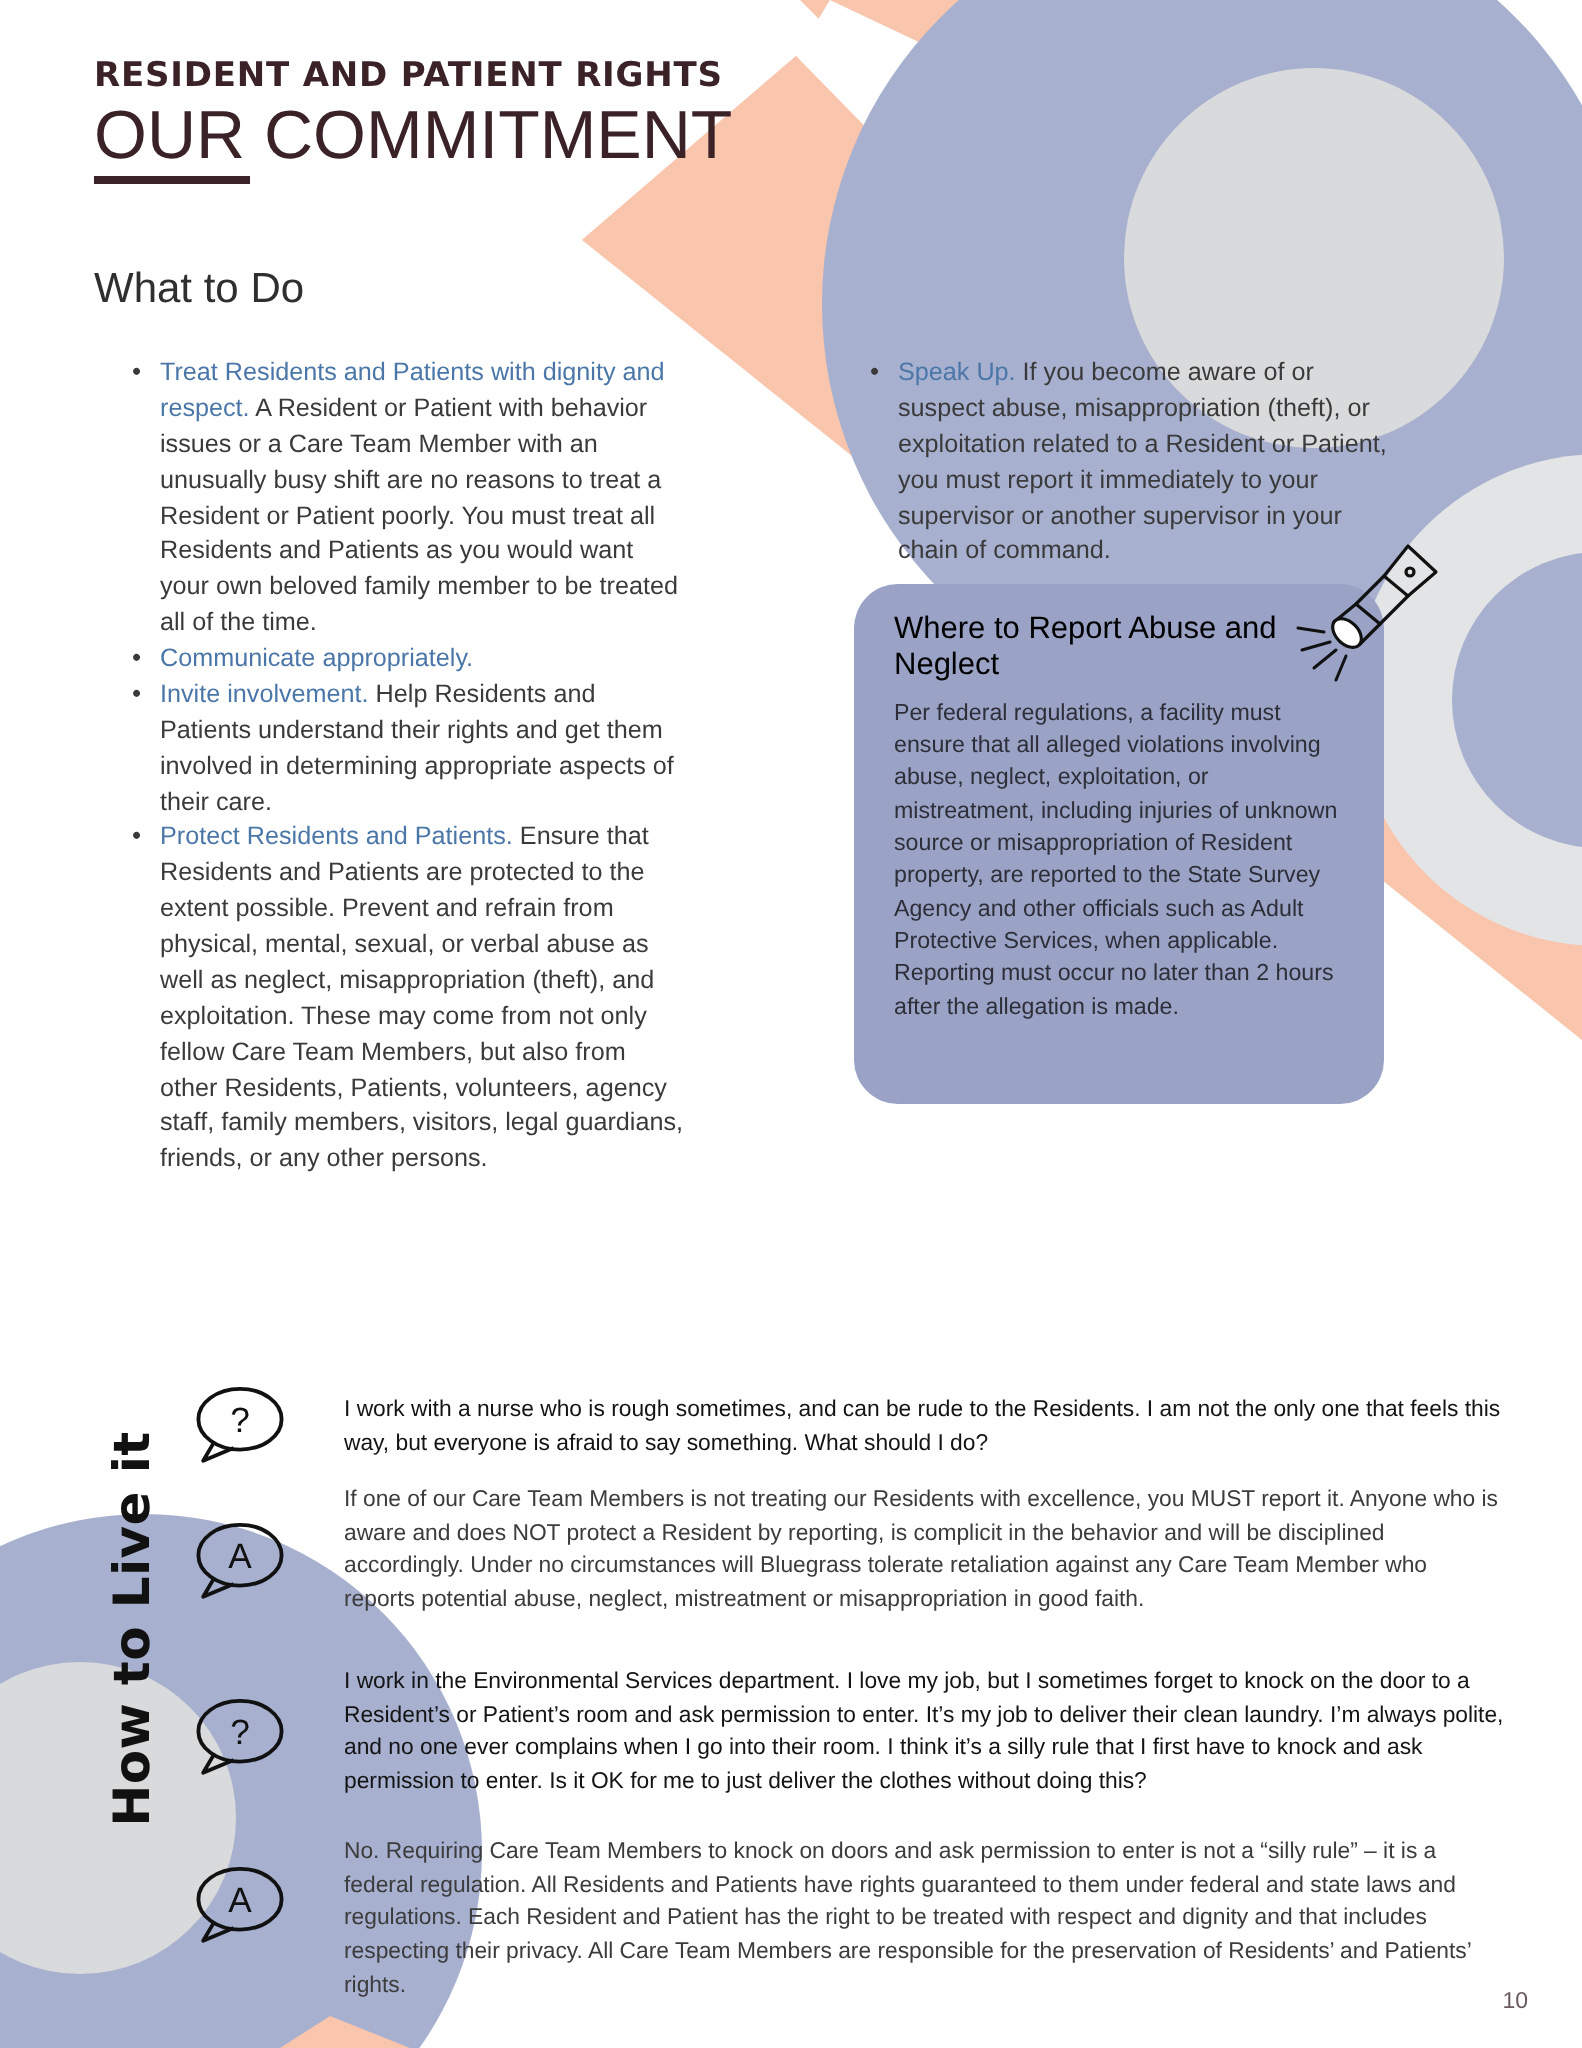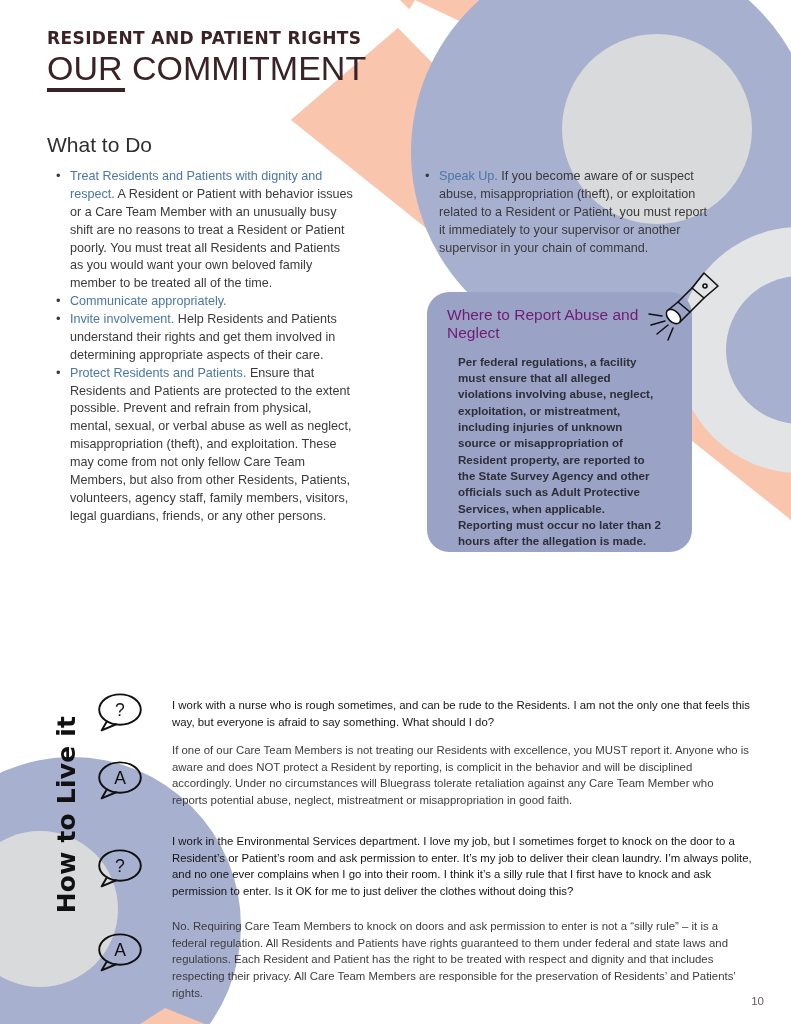--- a/index.html
+++ b/index.html
@@ -65,21 +65,21 @@
   
   .col {
     position: absolute;
     font-size: 12.6px;
     line-height: 1.42;
     color: #3a3a3a;
   }
   .col.left  { left: 47px;  top: 162px; width: 312px; }
   .col.right { left: 416px; top: 162px; width: 300px; }
 
-  ul.bullets { margin: 6px; padding: 0; list-style: none; }
+  ul.bullets { margin: 16px; padding: 0; list-style: none; }
   ul.bullets > li {
     position: relative;
     padding-left: 17px;
     margin: 0 0 0 0;
   }
   ul.bullets > li::before {
     content: "\2022";
     position: absolute;
     left: 3px; top: -1px;
     color: #3a3a3a;
@@ -99,30 +99,29 @@
     z-index: 3;
   }
   .sp-title {
     font-size: 23px; font-weight: 400;
     color: #3b2226;
     margin: 2px 0 8px 0;
     line-height: 1.05;
   }
   .sp-sub {
     font-size: 15.5px; font-weight: 400;
-    color: #701a75;
+    color: #000000;
     margin: 0 0 6px 0;
     line-height: 1.18;
   }
   .sp-body {
     font-size: 11.6px;
     line-height: 1.41;
     color: #2e2e38;
-    margin: 11px;
-    font-weight: bold;
+    margin: 0;
   }
 
   
   .flashlight {
     position: absolute;
     left: 648px; top: 268px;
     width: 76px; height: 76px;
     z-index: 4;
   }
 

